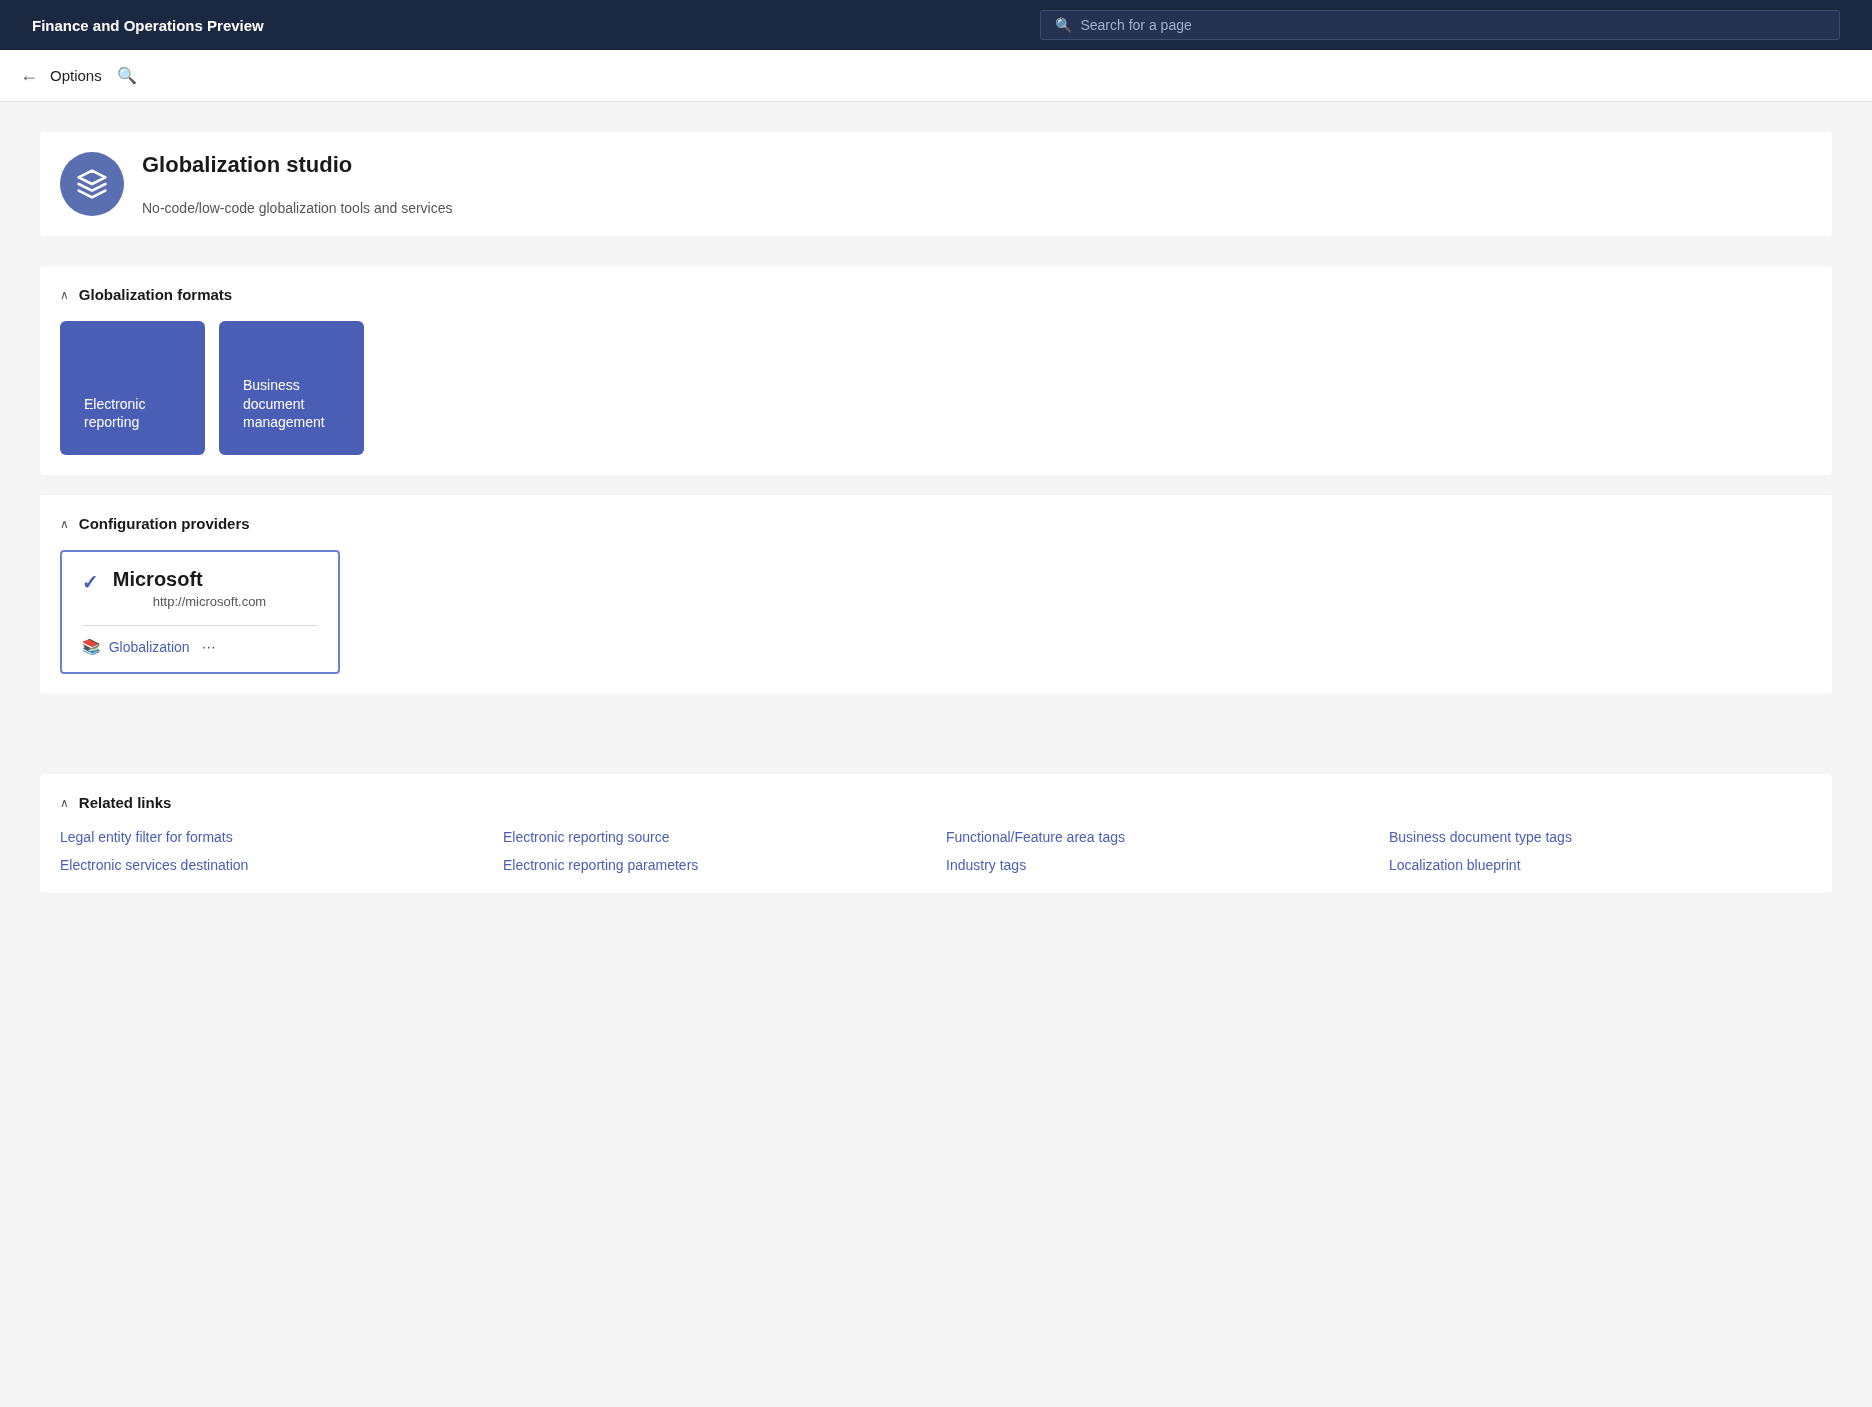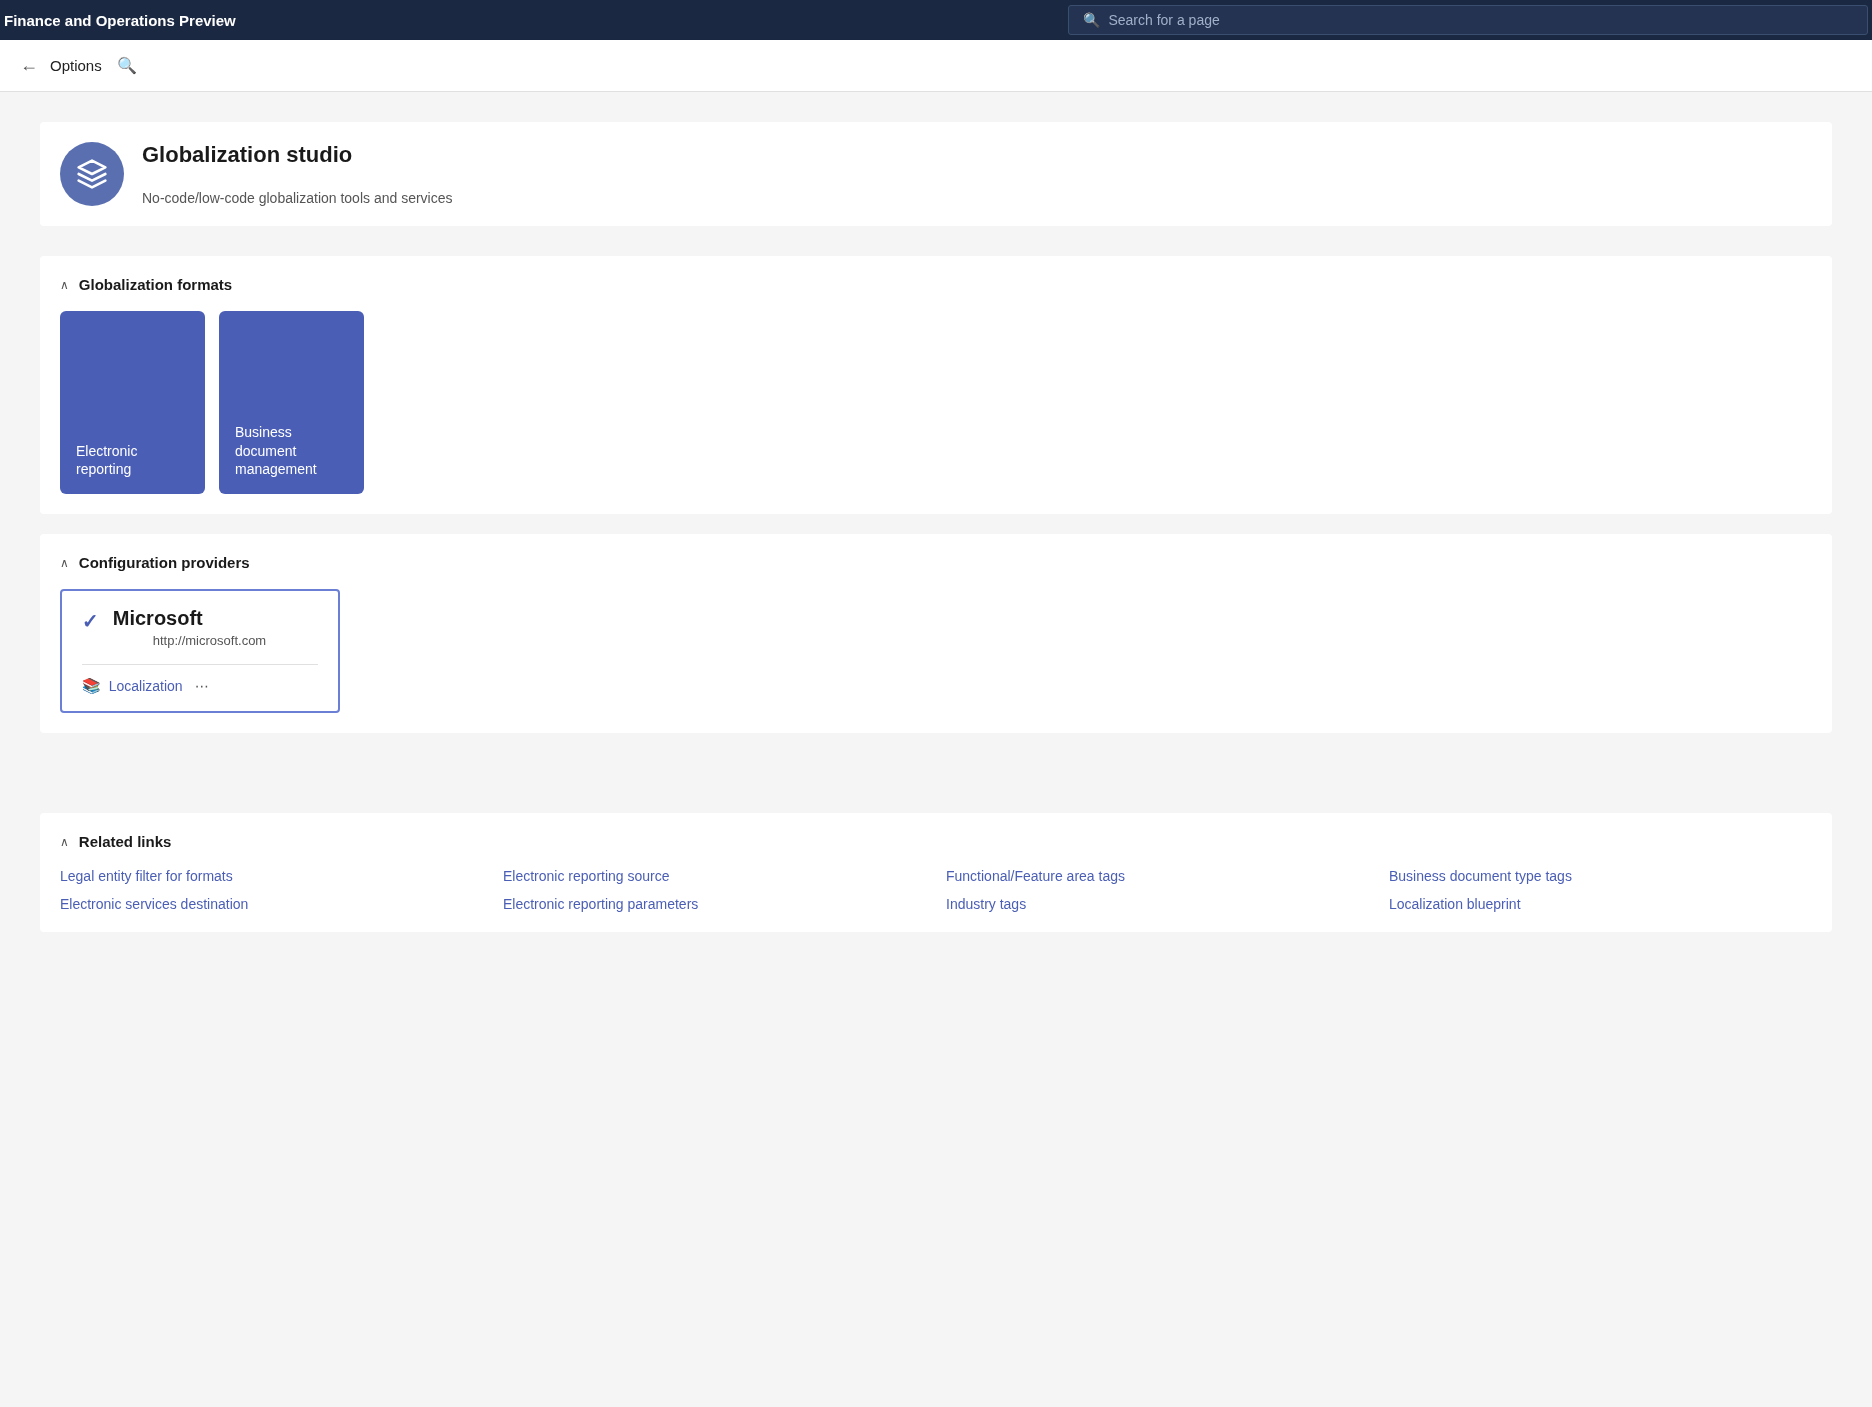--- a/index.html
+++ b/index.html
@@ -3,22 +3,22 @@
   <meta charset="utf-8">
   <style>
     * { box-sizing: border-box; margin: 0; padding: 0; }
     body { font-family: 'Segoe UI', Arial, sans-serif; background: #f5f5f5; min-height: 1407px; }
 
     
     .top-nav {
       background: #1a2842;
       display: flex;
       align-items: center;
-      padding: 0 4px;
-      height: 40px;
+      padding: 0 32px;
+      height: 50px;
       gap: 20px;
     }
     .top-nav-title {
       color: white;
       font-size: 15px;
       font-weight: 600;
       white-space: nowrap;
     }
     .search-bar {
       display: flex;
@@ -139,26 +139,26 @@
     }
 
     
     .tiles-container {
       display: flex;
       gap: 14px;
       flex-wrap: wrap;
     }
     .tile {
       width: 145px;
-      height: 183px;
+      height: 134px;
       background: #4a5eb5;
       border-radius: 6px;
       display: flex;
       align-items: flex-end;
-      padding: 16px;
+      padding: 24px;
       cursor: pointer;
       color: white;
       font-size: 14px;
       font-weight: 500;
       line-height: 1.3;
       position: relative;
     }
 
     
     .provider-card {
@@ -285,21 +285,21 @@
     <div class="provider-card">
       <div class="provider-top">
         <span class="check-icon">✓</span>
         <div class="provider-info">
           <h3>Microsoft</h3>
           <p>http://microsoft.com</p>
         </div>
       </div>
       <div class="provider-bottom">
         <span class="repo-icon">📚</span>
-        <span class="repo-label">Localization</span>
+        <span class="repo-label">Globalization</span>
         <span class="more-icon">⋯</span>
       </div>
     </div>
   </div>
 
   <div class="spacer"></div>
 
   <div class="section">
     <div class="section-header">
       <span class="chevron-icon">∧</span>

